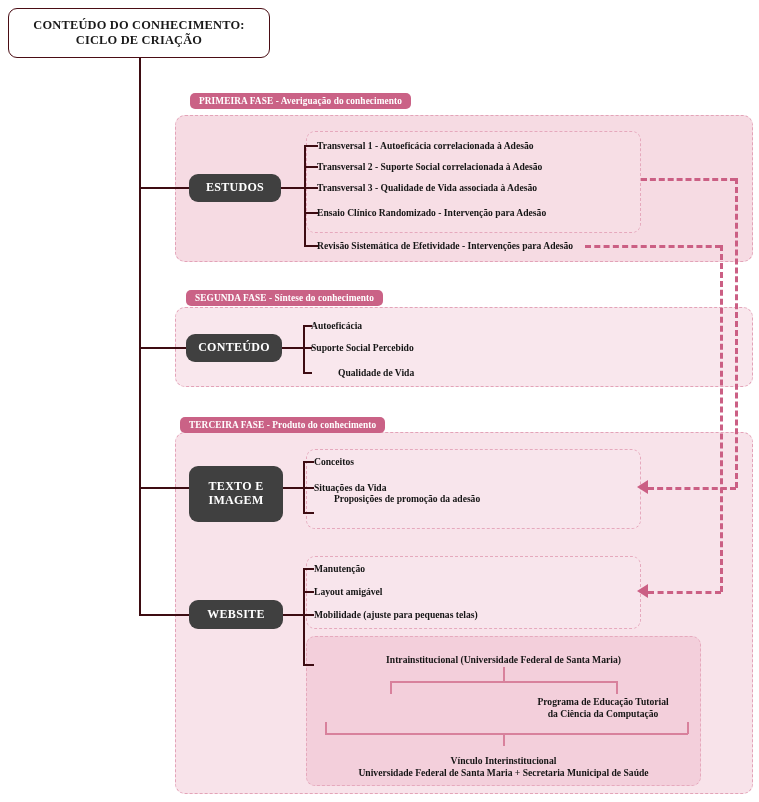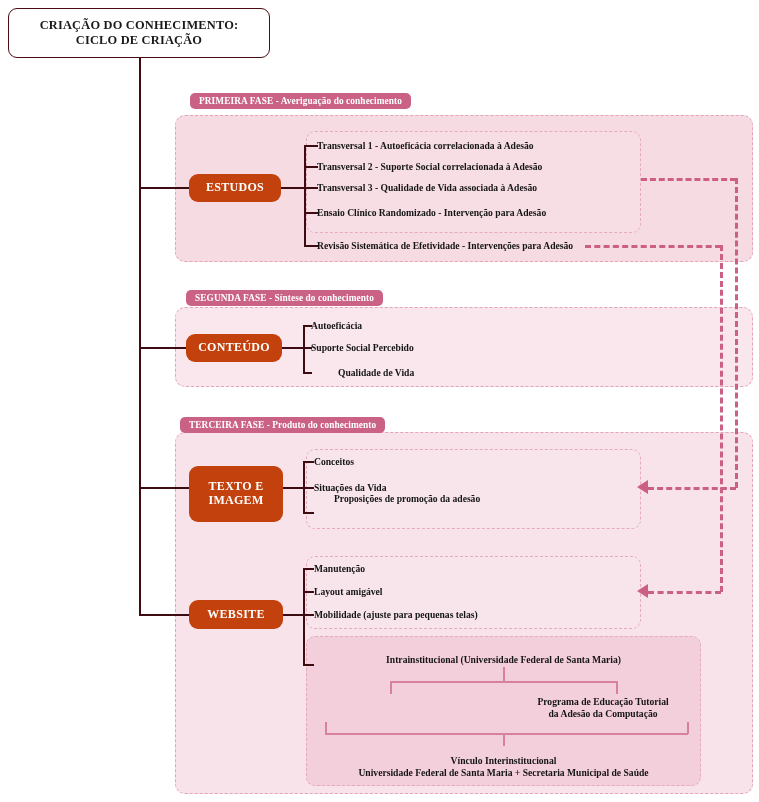--- a/index.html
+++ b/index.html
@@ -47,21 +47,21 @@
     background:rgba(255,255,255,0.10);
     box-sizing:border-box;z-index:3;
   }
   .i1{left:306px;top:131px;width:335px;height:102px;}
   .i3{left:306px;top:449px;width:335px;height:80px;}
   .i4{left:306px;top:556px;width:335px;height:73px;}
   .i5{left:306px;top:636px;width:395px;height:150px;background:#f3cfdb;}
 
   
   .node{
-    background:#c2410c;color:#ffffff;border-radius:9px;
+    background:#404040;color:#ffffff;border-radius:9px;
     display:flex;align-items:center;justify-content:center;text-align:center;
     font-weight:bold;font-size:12px;letter-spacing:.3px;line-height:1.15;
     z-index:6;box-sizing:border-box;
   }
   .n-estudos {left:189px;top:174px;width:92px;height:28px;}
   .n-conteudo{left:186px;top:334px;width:96px;height:28px;}
   .n-texto   {left:189px;top:466px;width:94px;height:56px;}
   .n-website {left:189px;top:600px;width:94px;height:29px;}
 
   
@@ -96,21 +96,21 @@
     line-height:1.25;color:#151515;z-index:7;
   }
 </style>
 </head>
 <body>
 
 <div id="canvas">
 
   <div class="abs title-box">
     <div>
-      <div>CRIAÇÃO DO CONHECIMENTO:</div>
+      <div>CONTEÚDO DO CONHECIMENTO:</div>
       <div>CICLO DE CRIAÇÃO</div>
     </div>
   </div>
 
   <div class="abs ln lnv" style="left:139px;top:58px;height:557px;"></div>
 
   <div class="abs ln lnh" style="left:139px;top:187px;width:52px;"></div>
   <div class="abs ln lnh" style="left:139px;top:347px;width:49px;"></div>
   <div class="abs ln lnh" style="left:139px;top:487px;width:52px;"></div>
   <div class="abs ln lnh" style="left:139px;top:614px;width:52px;"></div>
@@ -195,21 +195,21 @@
   <div class="inst" style="left:326px;top:654px;width:355px;">Intrainstitucional (Universidade Federal de Santa Maria)</div>
 
   <div class="abs pk pkv" style="left:503px;top:667px;height:14px;"></div>
 
   <div class="abs pk pkh" style="left:390px;top:681px;width:227px;"></div>
   <div class="abs pk pkv" style="left:390px;top:681px;height:13px;"></div>
   <div class="abs pk pkv" style="left:616px;top:681px;height:13px;"></div>
 
   <div class="inst" style="left:513px;top:696px;width:180px;">
     <div>Programa de Educação Tutorial</div>
-    <div>da Adesão da Computação</div>
+    <div>da Ciência da Computação</div>
   </div>
 
   <div class="abs pk pkh" style="left:325px;top:733px;width:363px;"></div>
   <div class="abs pk pkv" style="left:325px;top:722px;height:12px;"></div>
   <div class="abs pk pkv" style="left:687px;top:722px;height:12px;"></div>
   <div class="abs pk pkv" style="left:503px;top:733px;height:13px;"></div>
 
   <div class="inst" style="left:316px;top:755px;width:375px;">
     <div>Vínculo Interinstitucional</div>
     <div>Universidade Federal de Santa Maria + Secretaria Municipal de Saúde</div>

